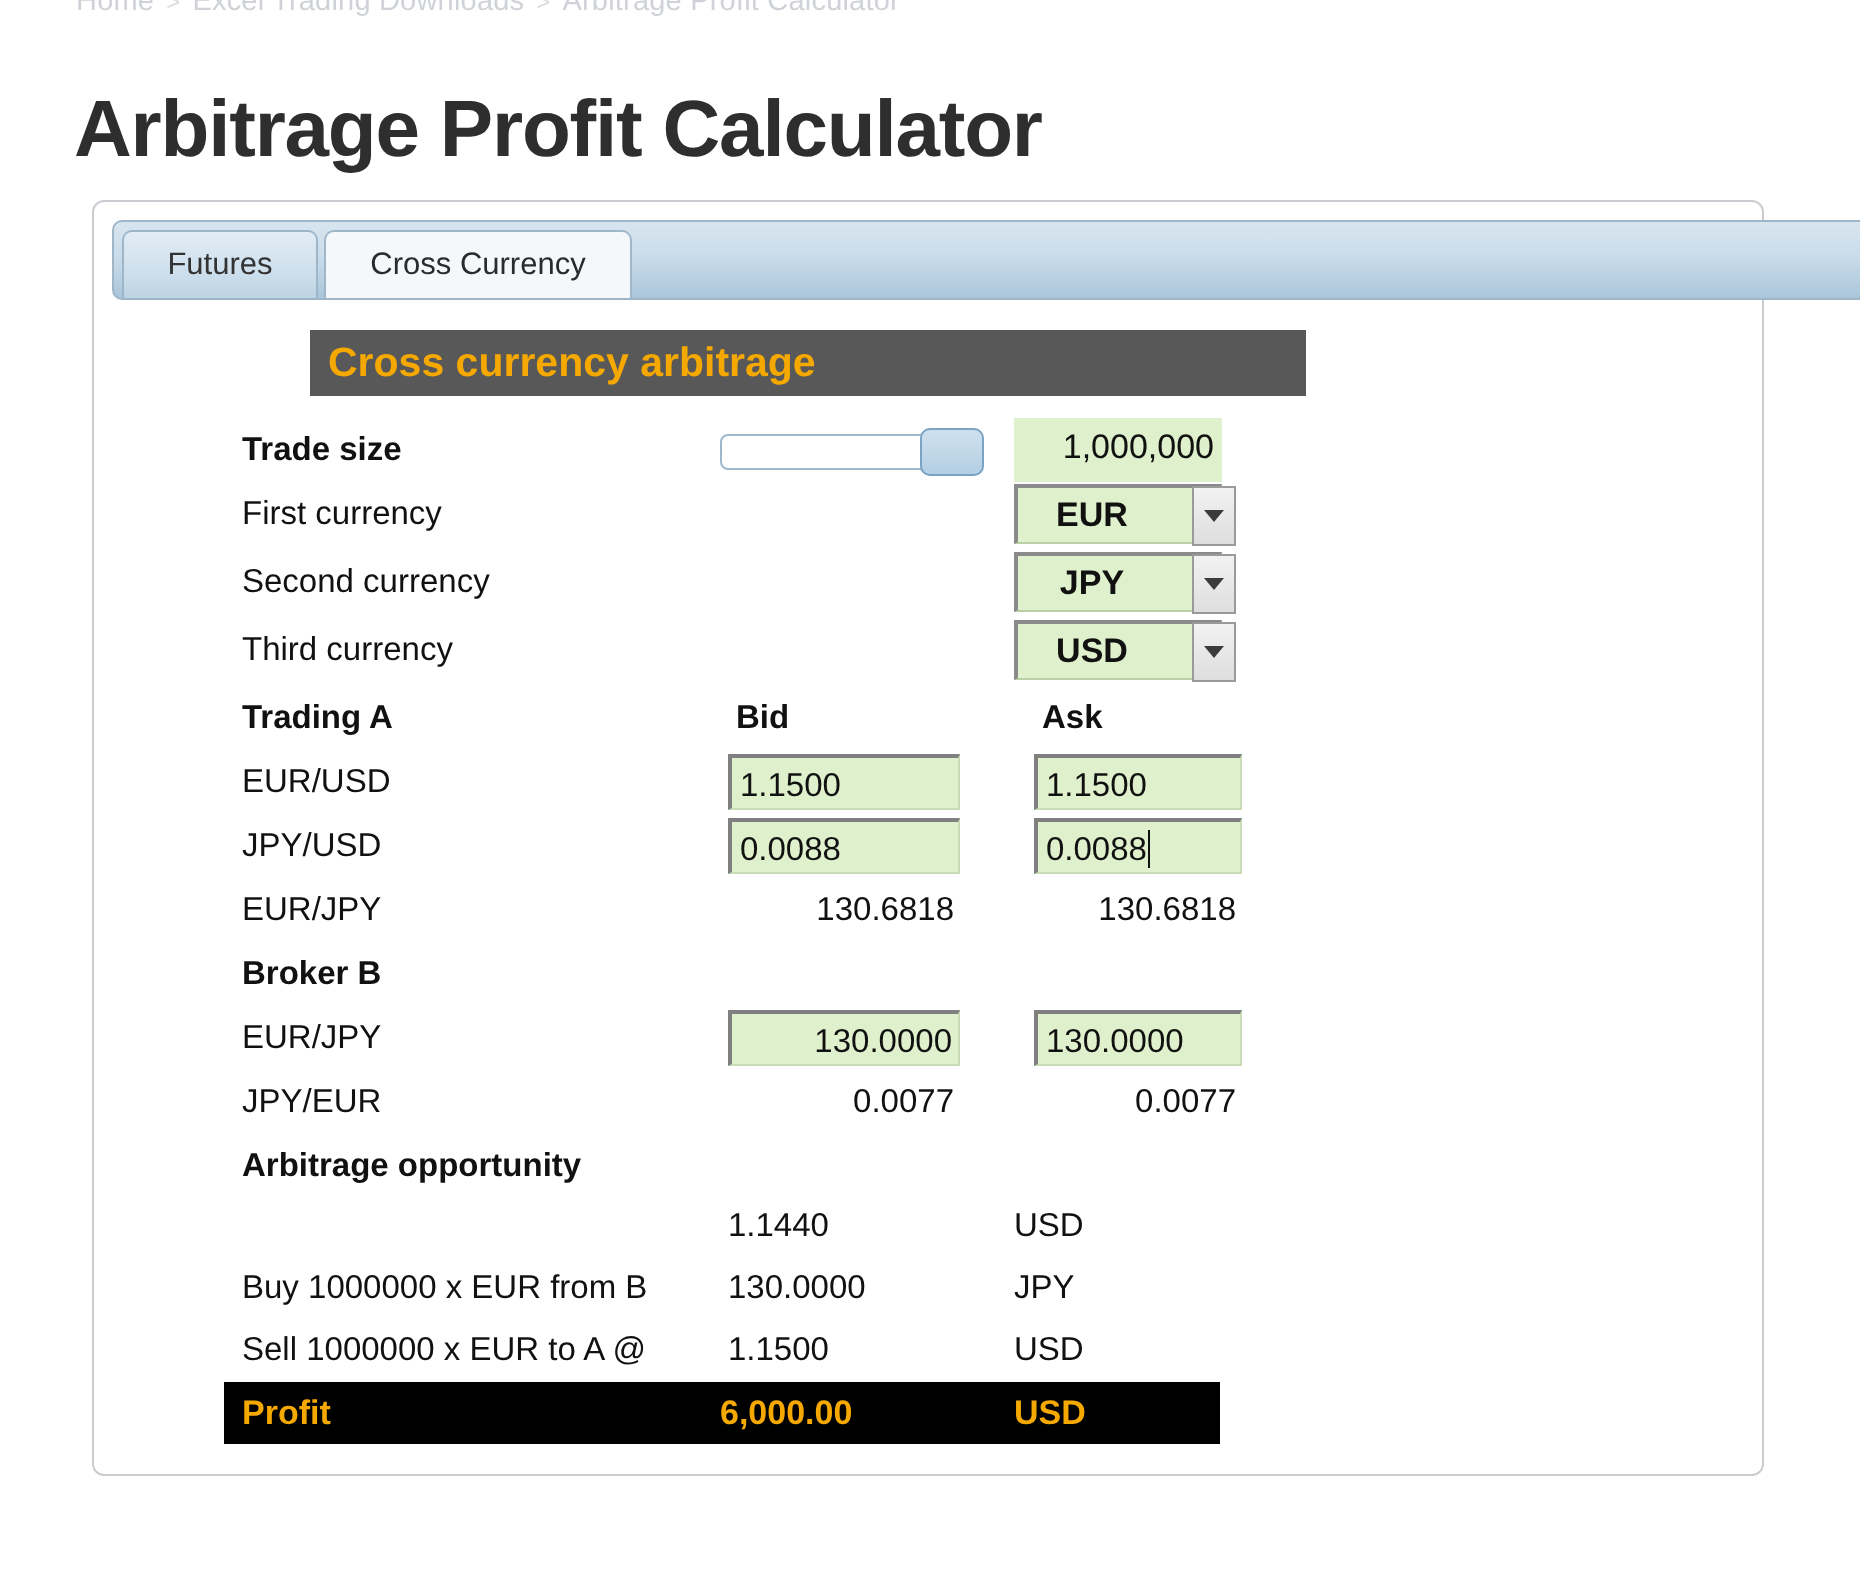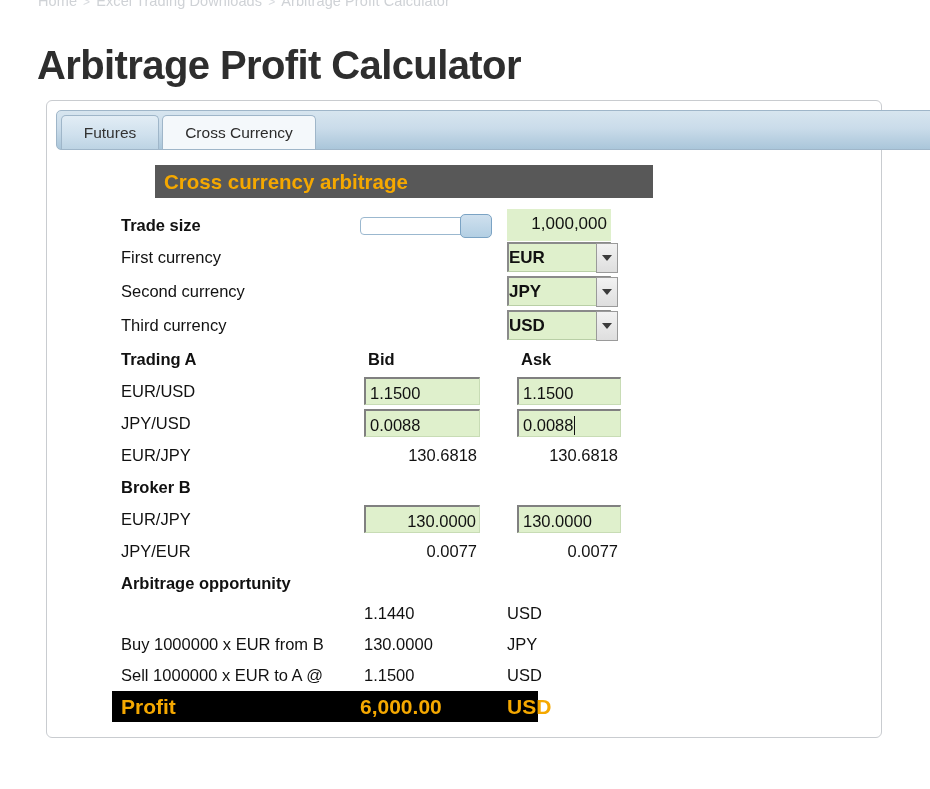--- a/index.html
+++ b/index.html
@@ -203,21 +203,21 @@
     border-right: 1px solid #b9cfa6;
     border-bottom: 1px solid #b9cfa6;
     cursor: pointer;
   }
   .combo .val {
     position: absolute;
     left: 0; top: 0;
     right: 24px;
     height: 100%;
     line-height: 27px;
-    text-align: left;
+    text-align: center;
     padding-right: 3px;
     font-size: 17px;
     font-weight: bold;
     color: #111;
   }
   .combo .btn {
     position: absolute;
     right: -8px; top: -1px;
     width: 22px; height: 30px;
     background: linear-gradient(to bottom, #f2f2f2 0%, #dedede 100%);
@@ -264,26 +264,26 @@
     position: absolute;
     left: 395px; top: 0;
     line-height: 32px;
     white-space: nowrap;
   }
 
   
   .profit-row {
     position: absolute;
     left: 65px;
-    width: 426px;
+    width: 498px;
     height: 31px;
     background: #000000;
     color: #f5a800;
     font-weight: bold;
-    font-size: 21px;
+    font-size: 17px;
   }
   .profit-row .p-label { position: absolute; left: 9px;   line-height: 31px; }
   .profit-row .p-value { position: absolute; left: 248px; line-height: 31px; }
   .profit-row .p-ccy   { position: absolute; left: 395px; line-height: 31px; }
 </style>
 </head>
 <body>
 
 <div class="breadcrumb">
   <a href="#">Home</a><span class="sep">&gt;</span><a href="#">Excel Trading Downloads</a><span class="sep">&gt;</span><span>Arbitrage Profit Calculator</span>

